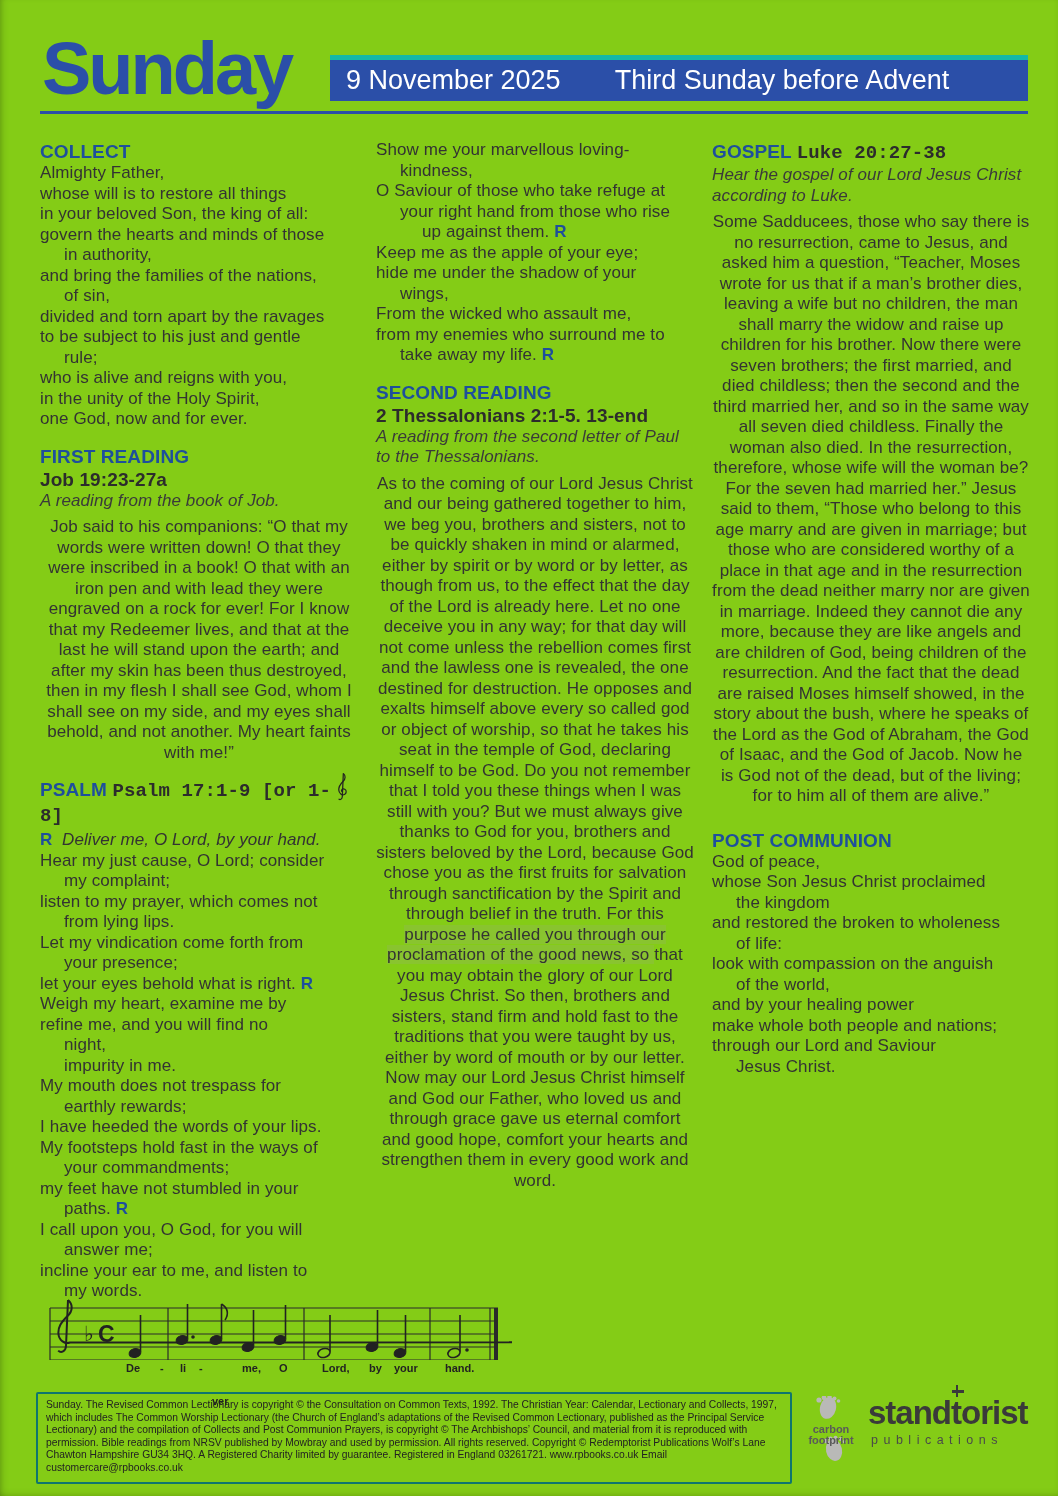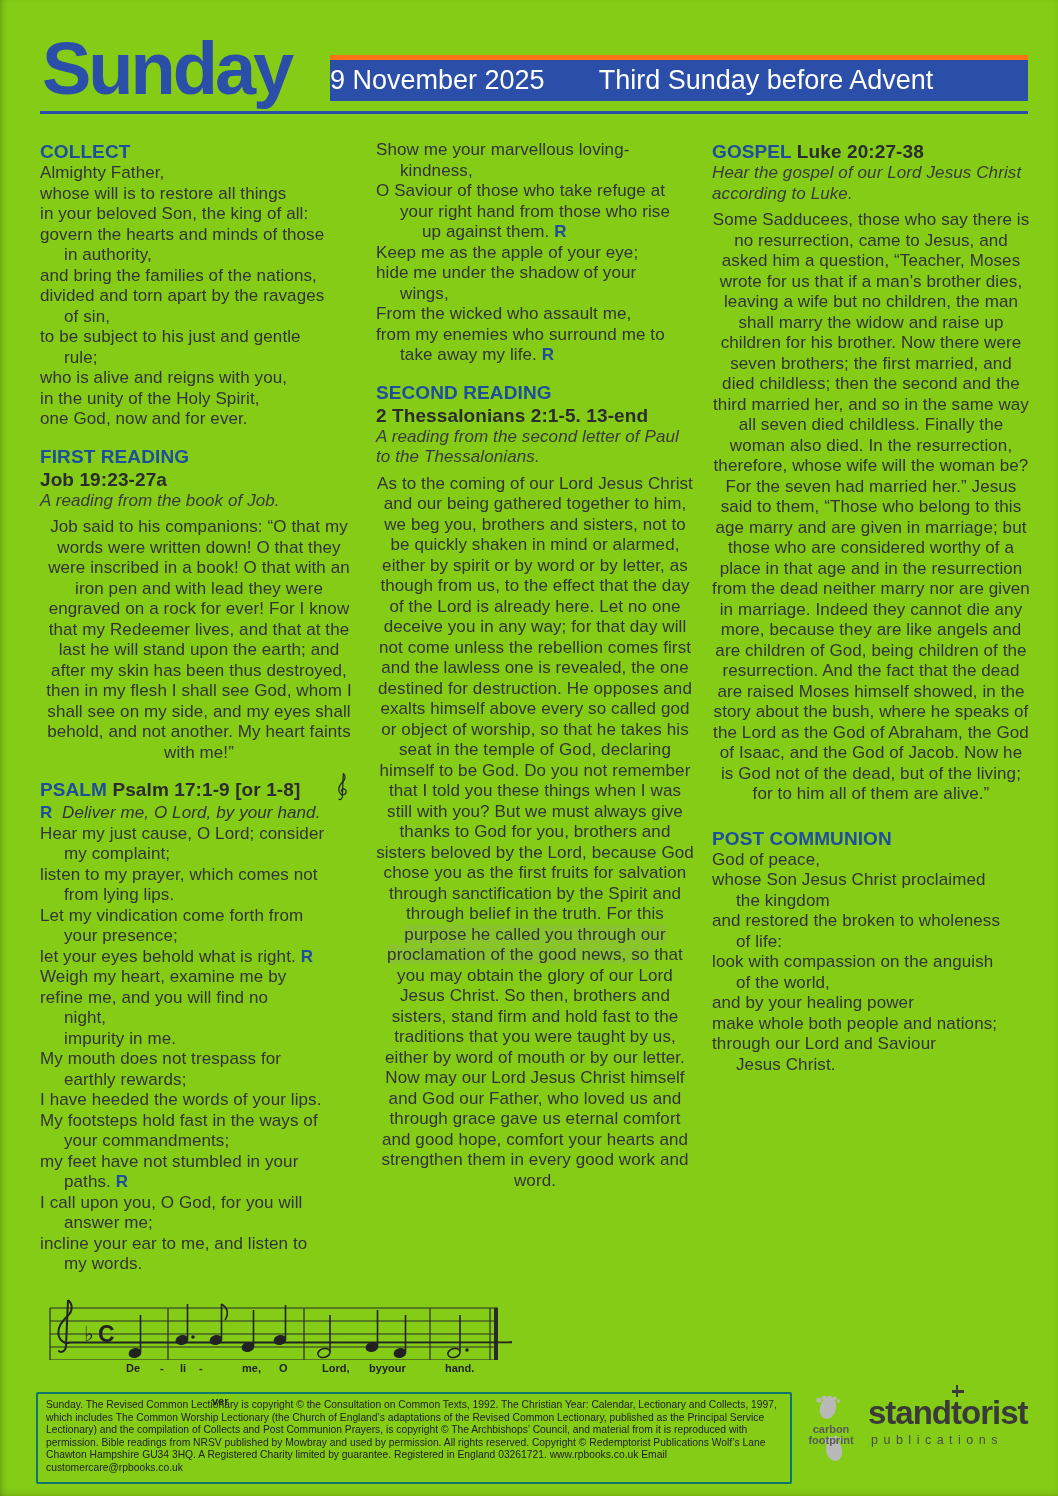--- a/index.html
+++ b/index.html
@@ -10,32 +10,32 @@
     font-family:"Liberation Sans", sans-serif; color:#333;
     box-shadow:inset 6px 0 10px -7px rgba(0,0,0,.35), inset 0 -4px 8px -5px rgba(0,0,0,.25);
   }
   
   .masthead {
     position:absolute; left:42px; top:26px; font-size:74px; font-weight:bold;
     letter-spacing:-3px; color:#2b4fa8;
   }
   .datebar {
     position:absolute; left:330px; top:55px; width:698px; height:46px;
-    background:#2b4fa8; border-top:5px solid #f97316;
-    display:flex; align-items:center; gap:54px; 
+    background:#2b4fa8; border-top:5px solid #14b8a6;
+    display:flex; align-items:center; gap:54px; padding-left:16px;
     color:#fff; font-size:27px; white-space:nowrap;
   }
   .header-rule { position:absolute; left:40px; top:111px; width:988px; height:3px; background:#2b4fa8; }
   
   .col { position:absolute; top:140px; width:318px; font-size:17px; line-height:20.5px; letter-spacing:.1px; }
   .col1 { left:40px; } .col2 { left:376px; } .col3 { left:712px; }
   .sect { margin-top:15px; }
   .sect:first-child { margin-top:0; }
   .shead { color:#1e4f9c; font-weight:bold; font-size:19px; line-height:23px; }
-  .shead .ref { color:#2c2c2c; }
+  .shead .ref { color:#2c2c2c;font-family:Liberation Mono, monospace; }
   .sref  { color:#2c2c2c; font-weight:bold; font-size:19px; line-height:23px; }
   .intro { font-style:italic; color:#3a3a3a; margin-bottom:6px; }
   .body-par { margin-top:4px; text-align:center; }
   .vline { }
   .ind1 { padding-left:24px; }
   .ind2 { padding-left:46px; }
   .stanza { }
   .resp, .resp-label { color:#1e4f9c; font-weight:bold; }
   .resp-line { margin-top:2px; }
   .resp-line .resp-text { font-style:italic; }
@@ -78,22 +78,22 @@
   <div class="col col1">
     <div class="sect">
       <div class="shead">COLLECT</div>
       <div>
           <div class="vline">Almighty Father,</div>
           <div class="vline">whose will is to restore all things</div>
           <div class="vline">in your beloved Son, the king of all:</div>
           <div class="vline">govern the hearts and minds of those</div>
           <div class="vline ind1">in authority,</div>
           <div class="vline">and bring the families of the nations,</div>
+          <div class="vline ind1">of sin,</div>
           <div class="vline">divided and torn apart by the ravages</div>
-          <div class="vline ind1">of sin,</div>
           <div class="vline">to be subject to his just and gentle</div>
           <div class="vline ind1">rule;</div>
           <div class="vline">who is alive and reigns with you,</div>
           <div class="vline">in the unity of the Holy Spirit,</div>
           <div class="vline">one God, now and for ever.</div>
         </div>
     </div>
     <div class="sect">
       <div class="shead">FIRST READING</div>
       <div class="sref">Job 19:23-27a</div>
@@ -251,21 +251,21 @@
     <div>
         <span class="lyric" style="left: 84px;">De</span>
         <span class="lyric" style="left: 118px;">-</span>
         <span class="lyric" style="left: 138px;">li</span>
         <span class="lyric" style="left: 157px;">-</span>
         <span class="lyric" style="left: 170px; margin-top: 33px;">ver</span>
         <span class="lyric" style="left: 200px;">me,</span>
         <span class="lyric" style="left: 237px;">O</span>
         <span class="lyric" style="left: 280px;">Lord,</span>
         <span class="lyric" style="left: 327px;">by</span>
-        <span class="lyric" style="left: 340px; text-align: center;">your</span>
+        <span class="lyric" style="left: 352px; text-align: center;">your</span>
         <span class="lyric" style="left: 403px;">hand.</span>
       </div>
   </div>
 
   <div class="copybox">
     <span>Sunday. The Revised Common Lectionary is copyright © the Consultation on Common Texts, 1992. The Christian Year: Calendar, Lectionary and Collects, 1997, which includes The Common Worship Lectionary (the Church of England’s adaptations of the Revised Common Lectionary, published as the Principal Service Lectionary) and the compilation of Collects and Post Communion Prayers, is copyright © The Archbishops’ Council, and material from it is reproduced with permission. Bible readings from NRSV published by Mowbray and used by permission. All rights reserved. Copyright © Redemptorist Publications Wolf’s Lane Chawton Hampshire GU34 3HQ. A Registered Charity limited by guarantee. Registered in England 03261721. www.rpbooks.co.uk  Email customercare@rpbooks.co.uk</span>
   </div>
 
   <div class="carbon">
     <svg width="66" height="68" viewBox="0 0 66 68" style="position:absolute;left:0;top:0;">

